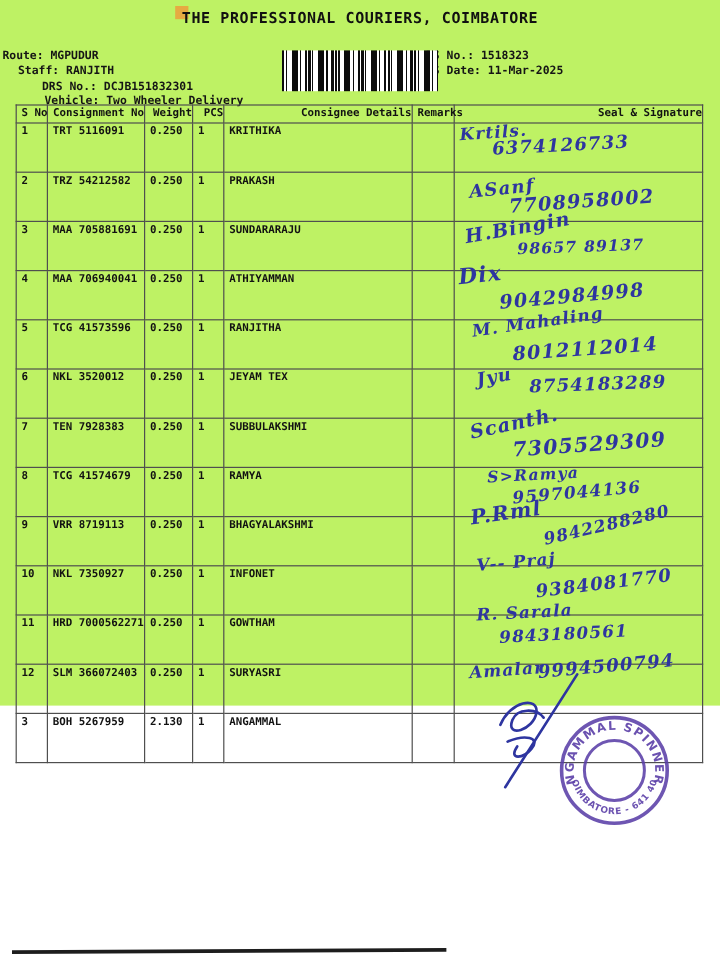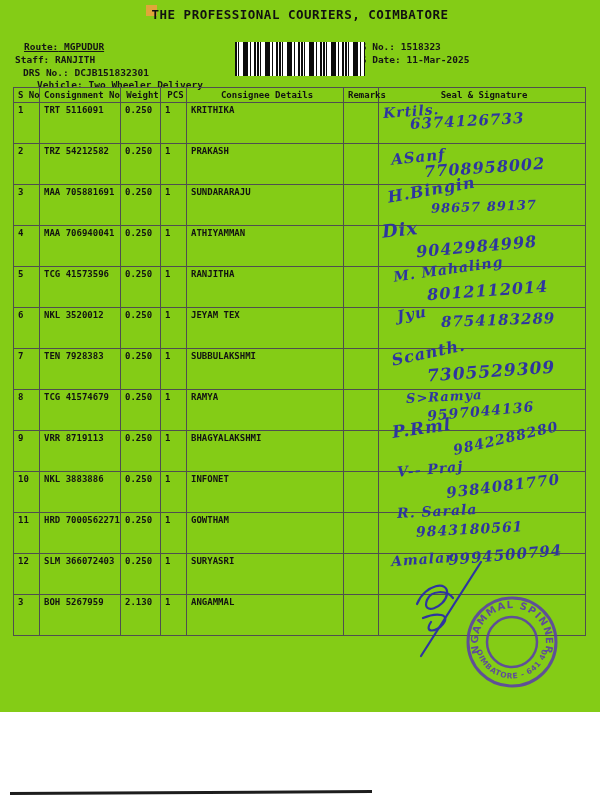--- a/index.html
+++ b/index.html
@@ -1,52 +1,52 @@
 <!DOCTYPE html>
 <html><head>
 <meta charset="utf-8">
 <style>
   html,body{margin:0;padding:0;}
   body{width:600px;height:800px;background:#ffffff;overflow:hidden;
        font-family:"DejaVu Sans Mono","Liberation Mono",monospace;}
-  .page{position:relative;width:600px;height:712px;background:#84cc16;}
+  .page{position:relative;width:600px;height:588px;background:#bef264;}
 
   .title{position:absolute;top:7px;left:0;width:600px;text-align:center;
          font-size:12.5px;font-weight:bold;color:#111;letter-spacing:.5px;}
   .subtitle{position:absolute;top:23px;left:0;width:600px;text-align:center;
          font-size:12px;font-weight:bold;color:#111;letter-spacing:.3px;}
   .orange-mark{position:absolute;left:146px;top:5px;width:11px;height:11px;
          background:#eaa23e;opacity:.9;}
 
   .meta{position:absolute;font-size:9.5px;font-weight:bold;color:#151515;white-space:nowrap;}
-  .m-route{left:24px;top:41px;text-decoration:underline;}
+  .m-route{left:2px;top:41px;}
   .m-staff{left:15px;top:54px;}
-  .m-drs{left:3px;top:67px;padding-left:20px;}
+  .m-drs{left:15px;top:67px;padding-left:20px;}
   .m-vehicle{left:37px;top:79px;}
   .m-rsno{left:355px;top:41px;}
   .m-rsdate{left:355px;top:54px;}
 
   .barcode{position:absolute;left:235px;top:42px;width:130px;height:34px;
     background:repeating-linear-gradient(90deg,
       #0c0c0c 0 2px,#fff 2px 3px,#0c0c0c 3px 4px,#fff 4px 8px,
       #0c0c0c 8px 13px,#fff 13px 15px,#0c0c0c 15px 16px,#fff 16px 19px,
       #0c0c0c 19px 21px,#fff 21px 22px);}
 
   table.runsheet{position:absolute;left:13px;top:87px;width:572px;
       border-collapse:collapse;table-layout:fixed;}
   table.runsheet th,table.runsheet td{
       border:1px solid #4f4f4f;vertical-align:top;overflow:visible;
       font-size:9px;font-weight:bold;color:#121212;
       padding:2px 0 0 4px;white-space:nowrap;}
   table.runsheet thead tr{height:15px;}
   table.runsheet tbody tr{height:41px;}
   td.c-pcs,th.c-pcs{border-left:none;margin-left:28px;}
   td.c-weight,th.c-weight{border-right:none;}
-  th{text-align:center;}
-  th.c-seal{text-align:center;}
+  th{text-align:right;}
+  th.c-seal{}
   td.c-consignee,th.c-consignee{padding-left:10px;}
   td.c-pcs{padding-left:10px;}
 
   .ink{position:absolute;color:#2e35a0;font-family:"DejaVu Serif","Liberation Serif",serif;
        font-style:italic;font-weight:bold;white-space:nowrap;letter-spacing:1px;}
   
   .n1{left:383px;top:103px;transform:rotate(-4deg);font-size:14px;}
   .p1{left:410px;top:112px;transform:rotate(-3deg);font-size:15px;}
   .n2{left:391px;top:148px;transform:rotate(-6deg);font-size:15px;}
   .p2{left:424px;top:158px;transform:rotate(-4deg);font-size:16px;}
@@ -193,21 +193,21 @@
       <td class="c-sno">9</td>
       <td class="c-cons">VRR 8719113</td>
       <td class="c-weight">0.250</td>
       <td class="c-pcs">1</td>
       <td class="c-consignee">BHAGYALAKSHMI</td>
       <td class="c-remarks"></td>
       <td class="c-seal"></td>
     </tr>
         <tr>
       <td class="c-sno">10</td>
-      <td class="c-cons">NKL 3883886</td>
+      <td class="c-cons">NKL 7350927</td>
       <td class="c-weight">0.250</td>
       <td class="c-pcs">1</td>
       <td class="c-consignee">INFONET</td>
       <td class="c-remarks"></td>
       <td class="c-seal"></td>
     </tr>
         <tr>
       <td class="c-sno">11</td>
       <td class="c-cons">HRD 7000562271</td>
       <td class="c-weight">0.250</td>

